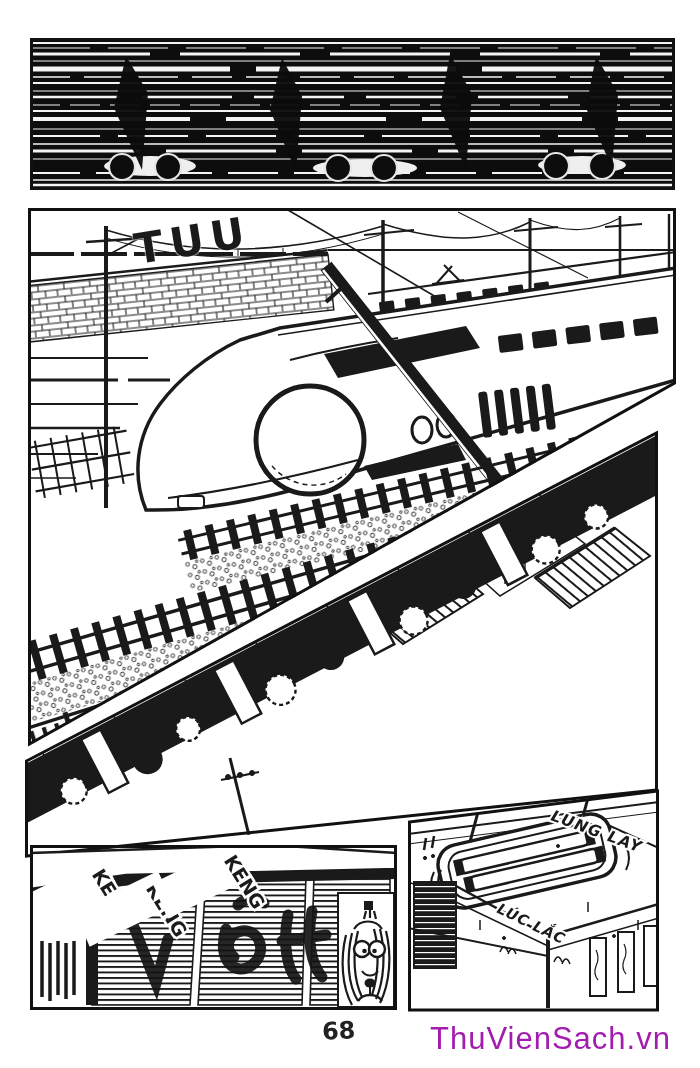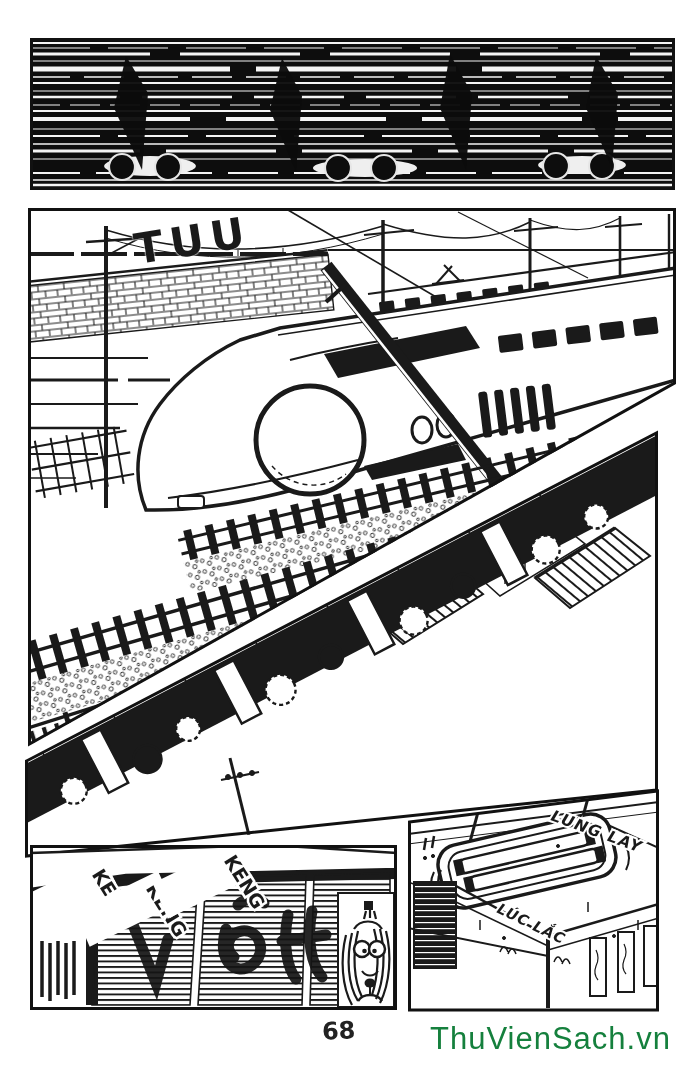--- a/index.html
+++ b/index.html
@@ -18,21 +18,21 @@
     left:134px;top:216px;font-size:42px;letter-spacing:7px;
     transform:rotate(-9deg);
   }
   #page-number{
     position:absolute;left:322px;top:1017px;font-size:24px;font-weight:700;
     color:#222;transform:rotate(-3deg);
     font-family:"DejaVu Sans", sans-serif;
   }
   #watermark{
     position:absolute;left:430px;top:1021px;font-size:31px;font-weight:400;
-    color:#15803d;letter-spacing:1px;
+    color:#a21caf;letter-spacing:1px;
     font-family:"Liberation Sans", sans-serif;
   }
   svg text{font-family:"DejaVu Sans", sans-serif;}
 </style>
 </head>
 <body>
 
 <svg class="panel" style="left:30px;top:38px" width="645" height="152" viewBox="0 0 645 152">
   <rect x="0" y="0" width="645" height="152" fill="#0d0d0d"></rect>
   <g stroke="#f4f4f4">

